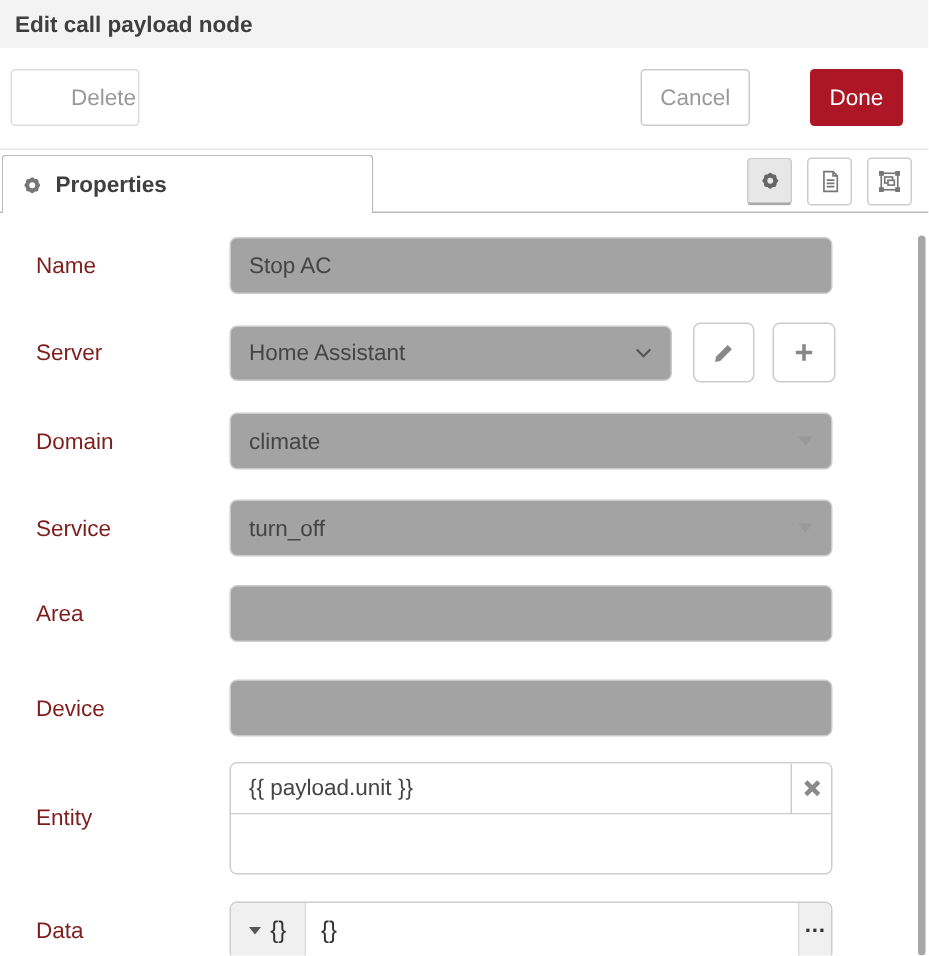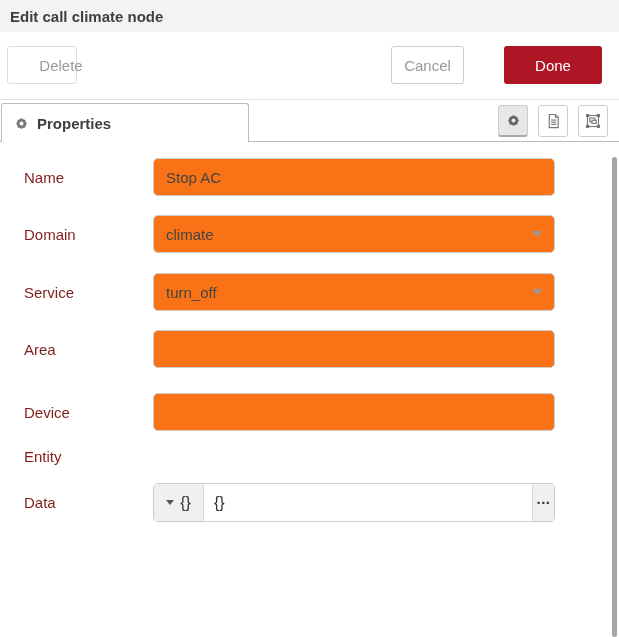--- a/index.html
+++ b/index.html
@@ -16,23 +16,23 @@
   
   .toolbar {
     height: 68px; display: flex; justify-content: space-between;
     padding: 14px 17px 0 7px; border-bottom: 1px solid #e4e4e4;
   }
   .btn {
     height: 38px; border-radius: 3px; font-size: 15px; background: #fff;
     border: 1px solid #ccc; color: #999; cursor: pointer;
     font-family: inherit; display: inline-flex; align-items: center; justify-content: center;
   }
-  .btn-delete { width: 70px; border-color: #ddd; padding-left: 38px; }
+  .btn-delete { width: 86px; border-color: #ddd; padding-left: 38px; }
   .btn-cancel { width: 73px; }
-  .btn-done { width: 98px; background: #AD1625; border: none; color: #fff; }
+  .btn-done { width: 62px; background: #AD1625; border: none; color: #fff; }
   .toolbar-right { display: flex; gap: 40px; }
   
   .tabbar {
     height: 42px; border-bottom: 1px solid #bbb; display: flex;
     align-items: flex-end; position: relative; background: #fff;
   }
   .tab-active {
     width: 248px; height: 39px; margin-left: 1px; margin-bottom: -1px;
     background: #fff; border: 1px solid #bbb; border-bottom: none;
     border-radius: 3px 3px 0 0; display: flex; align-items: center;
@@ -45,21 +45,21 @@
     background: #fff; display: flex; align-items: center; justify-content: center;
     cursor: pointer; color: #777;
   }
   .icon-btn.active { background: #e7e7e7; border-bottom: 2px solid #a9a9a9; }
   
   .form { padding: 16px 0 0 24px; }
   .row { display: flex; align-items: center; }
   .row-label { width: 129px; font-size: 15px; color: #7f1d1d; }
   .input, .select {
     width: 402px; height: 38px; border: 1px solid #ccc; border-radius: 5px;
-    padding: 0 12px; font-size: 15px; color: #444; background: #f97316;
+    padding: 0 12px; font-size: 15px; color: #444; background: #a3a3a3;
     font-family: inherit; outline: none;
   }
   .select { display: flex; align-items: center; justify-content: space-between; cursor: pointer; }
   .caret-down {
     width: 0; height: 0; border-left: 5px solid transparent;
     border-right: 5px solid transparent; border-top: 6px solid #999;
   }
   .mb19 { margin-bottom: 19px; } .mb20 { margin-bottom: 20px; }
   .mb17 { margin-bottom: 17px; margin-top: 25px; } .mb18 { margin-bottom: 18px; }
   
@@ -93,21 +93,21 @@
   
   .scroll-thumb {
     position: absolute; right: 2px; top: 157px; width: 5px; height: 480px;
     background: #a6a6a6; border-radius: 3px;
   }
 </style>
 </head>
 <body>
 
 <div class="dlg-header">
-  <span>Edit call climate node</span>
+  <span>Edit call payload node</span>
 </div>
 
 <div class="toolbar">
   <button class="btn btn-delete">Delete</button>
   <div class="toolbar-right">
     <button class="btn btn-cancel">Cancel</button>
     <button class="btn btn-done">Done</button>
   </div>
 </div>
 
@@ -159,20 +159,45 @@
   </div>
 </div>
 
 <div class="form">
 
   <div class="row mb19">
     <span class="row-label">Name</span>
     <input class="input" type="text" value="Stop AC" style="">
   </div>
 
+  <div class="row mb20">
+    <span class="row-label">Server</span>
+    <div class="select server-select">
+      <span>Home Assistant</span>
+      <span style="display:flex;">
+        <svg width="12" height="7" viewBox="0 0 12 7">
+            <polyline points="1.5,1 6,5.5 10.5,1" fill="none" stroke="#555" stroke-width="1.5"></polyline>
+          </svg>
+      </span>
+    </div>
+    <button class="sq-btn gap14">
+      <span style="display:flex;">
+        <svg width="15" height="15" viewBox="0 0 16 16" fill="#888">
+          <path d="M10.8 2.2 l3 3 -8.3 8.3 -3.7 0.7 0.7 -3.7 z"></path>
+        </svg>
+      </span>
+    </button>
+    <button class="sq-btn plus gap12">
+      <span style="display:flex;">
+        <svg width="14" height="14" viewBox="0 0 14 14">
+            <path d="M7 1.5 V12.5 M1.5 7 H12.5" stroke="#888" stroke-width="2.4"></path>
+          </svg>
+      </span>
+    </button>
+  </div>
 
   <div class="row mb20">
     <span class="row-label">Domain</span>
     <div class="select">
       <span>climate</span>
       <span class="caret-down"></span>
     </div>
   </div>
 
   <div class="row mb19">
@@ -188,20 +213,33 @@
     <input class="input" type="text" value="" style="">
   </div>
 
   <div class="row mb17">
     <span class="row-label">Device</span>
     <input class="input" type="text" value="" style="">
   </div>
 
   <div class="row mb18">
     <span class="row-label">Entity</span>
+    <div class="entity-box">
+      <div class="entity-row">
+        <input class="entity-input" type="text" value="{{ payload.unit }}" style="">
+        <div class="entity-remove">
+          <span style="display:flex;">
+            <svg width="13" height="13" viewBox="0 0 13 13">
+                <path d="M2.2 2.2 L10.8 10.8 M10.8 2.2 L2.2 10.8" stroke="#8a8a8a" stroke-width="3"></path>
+              </svg>
+          </span>
+        </div>
+      </div>
+      <input class="entity-new" type="text" value="" style="">
+    </div>
   </div>
 
   <div class="row">
     <span class="row-label">Data</span>
     <div class="typed-input">
       <div class="ti-type">
         <span class="caret-down"></span>
         <span class="ti-symbol">{}</span>
       </div>
       <div class="ti-value">

